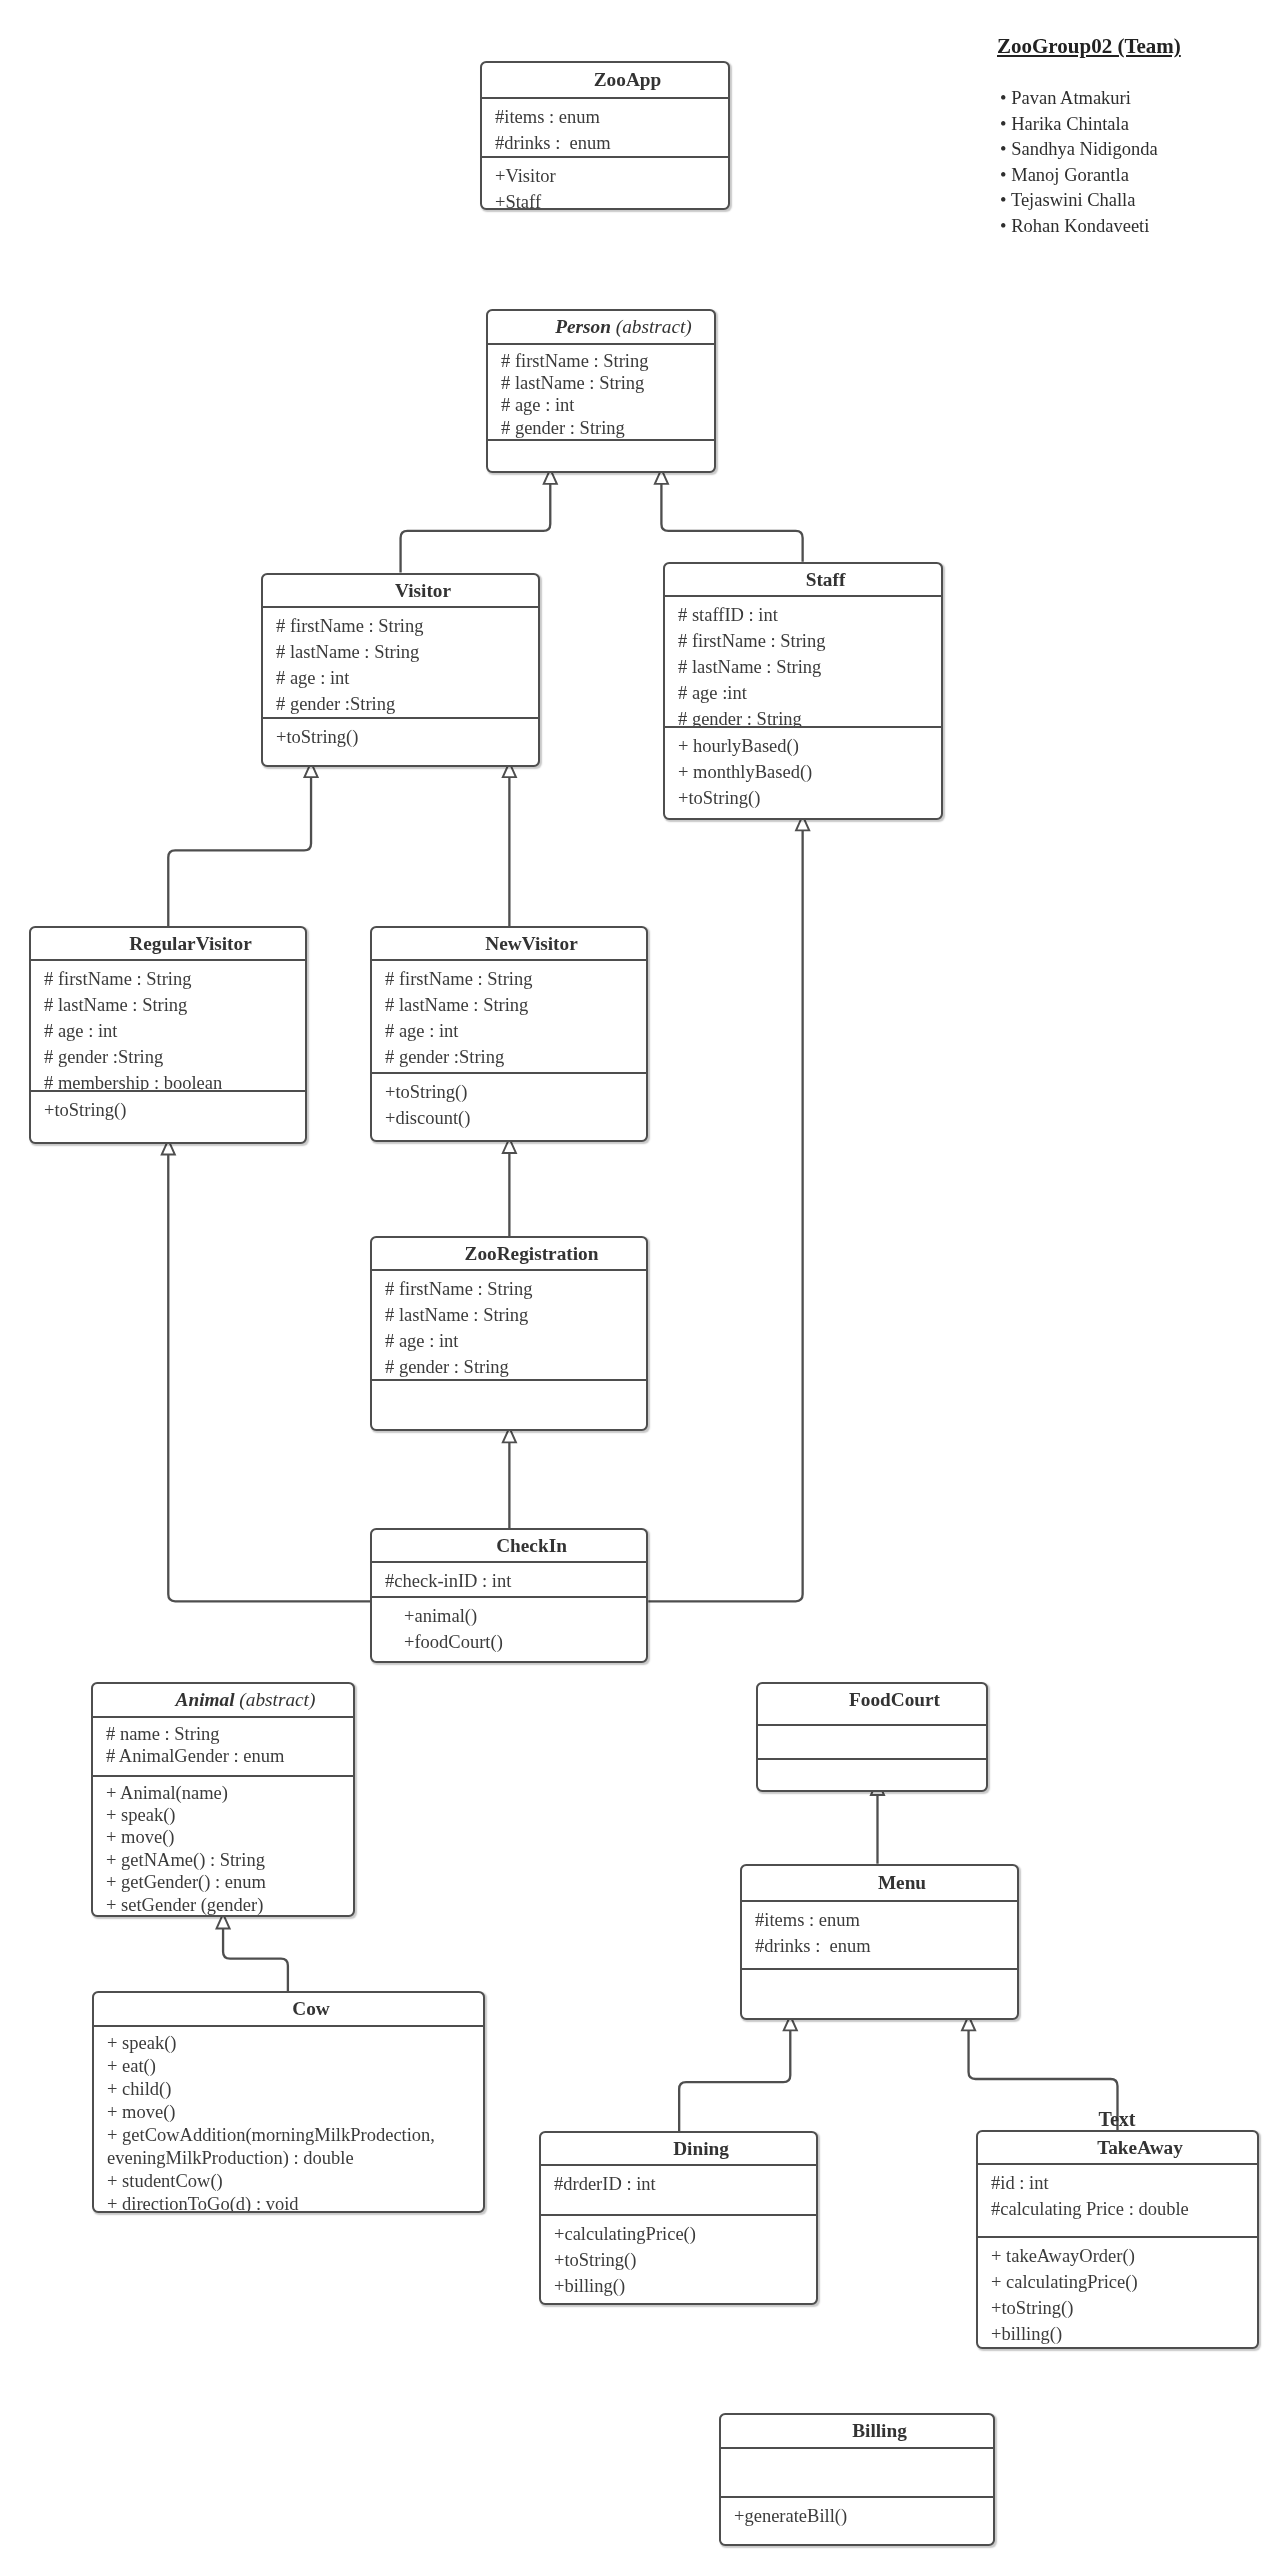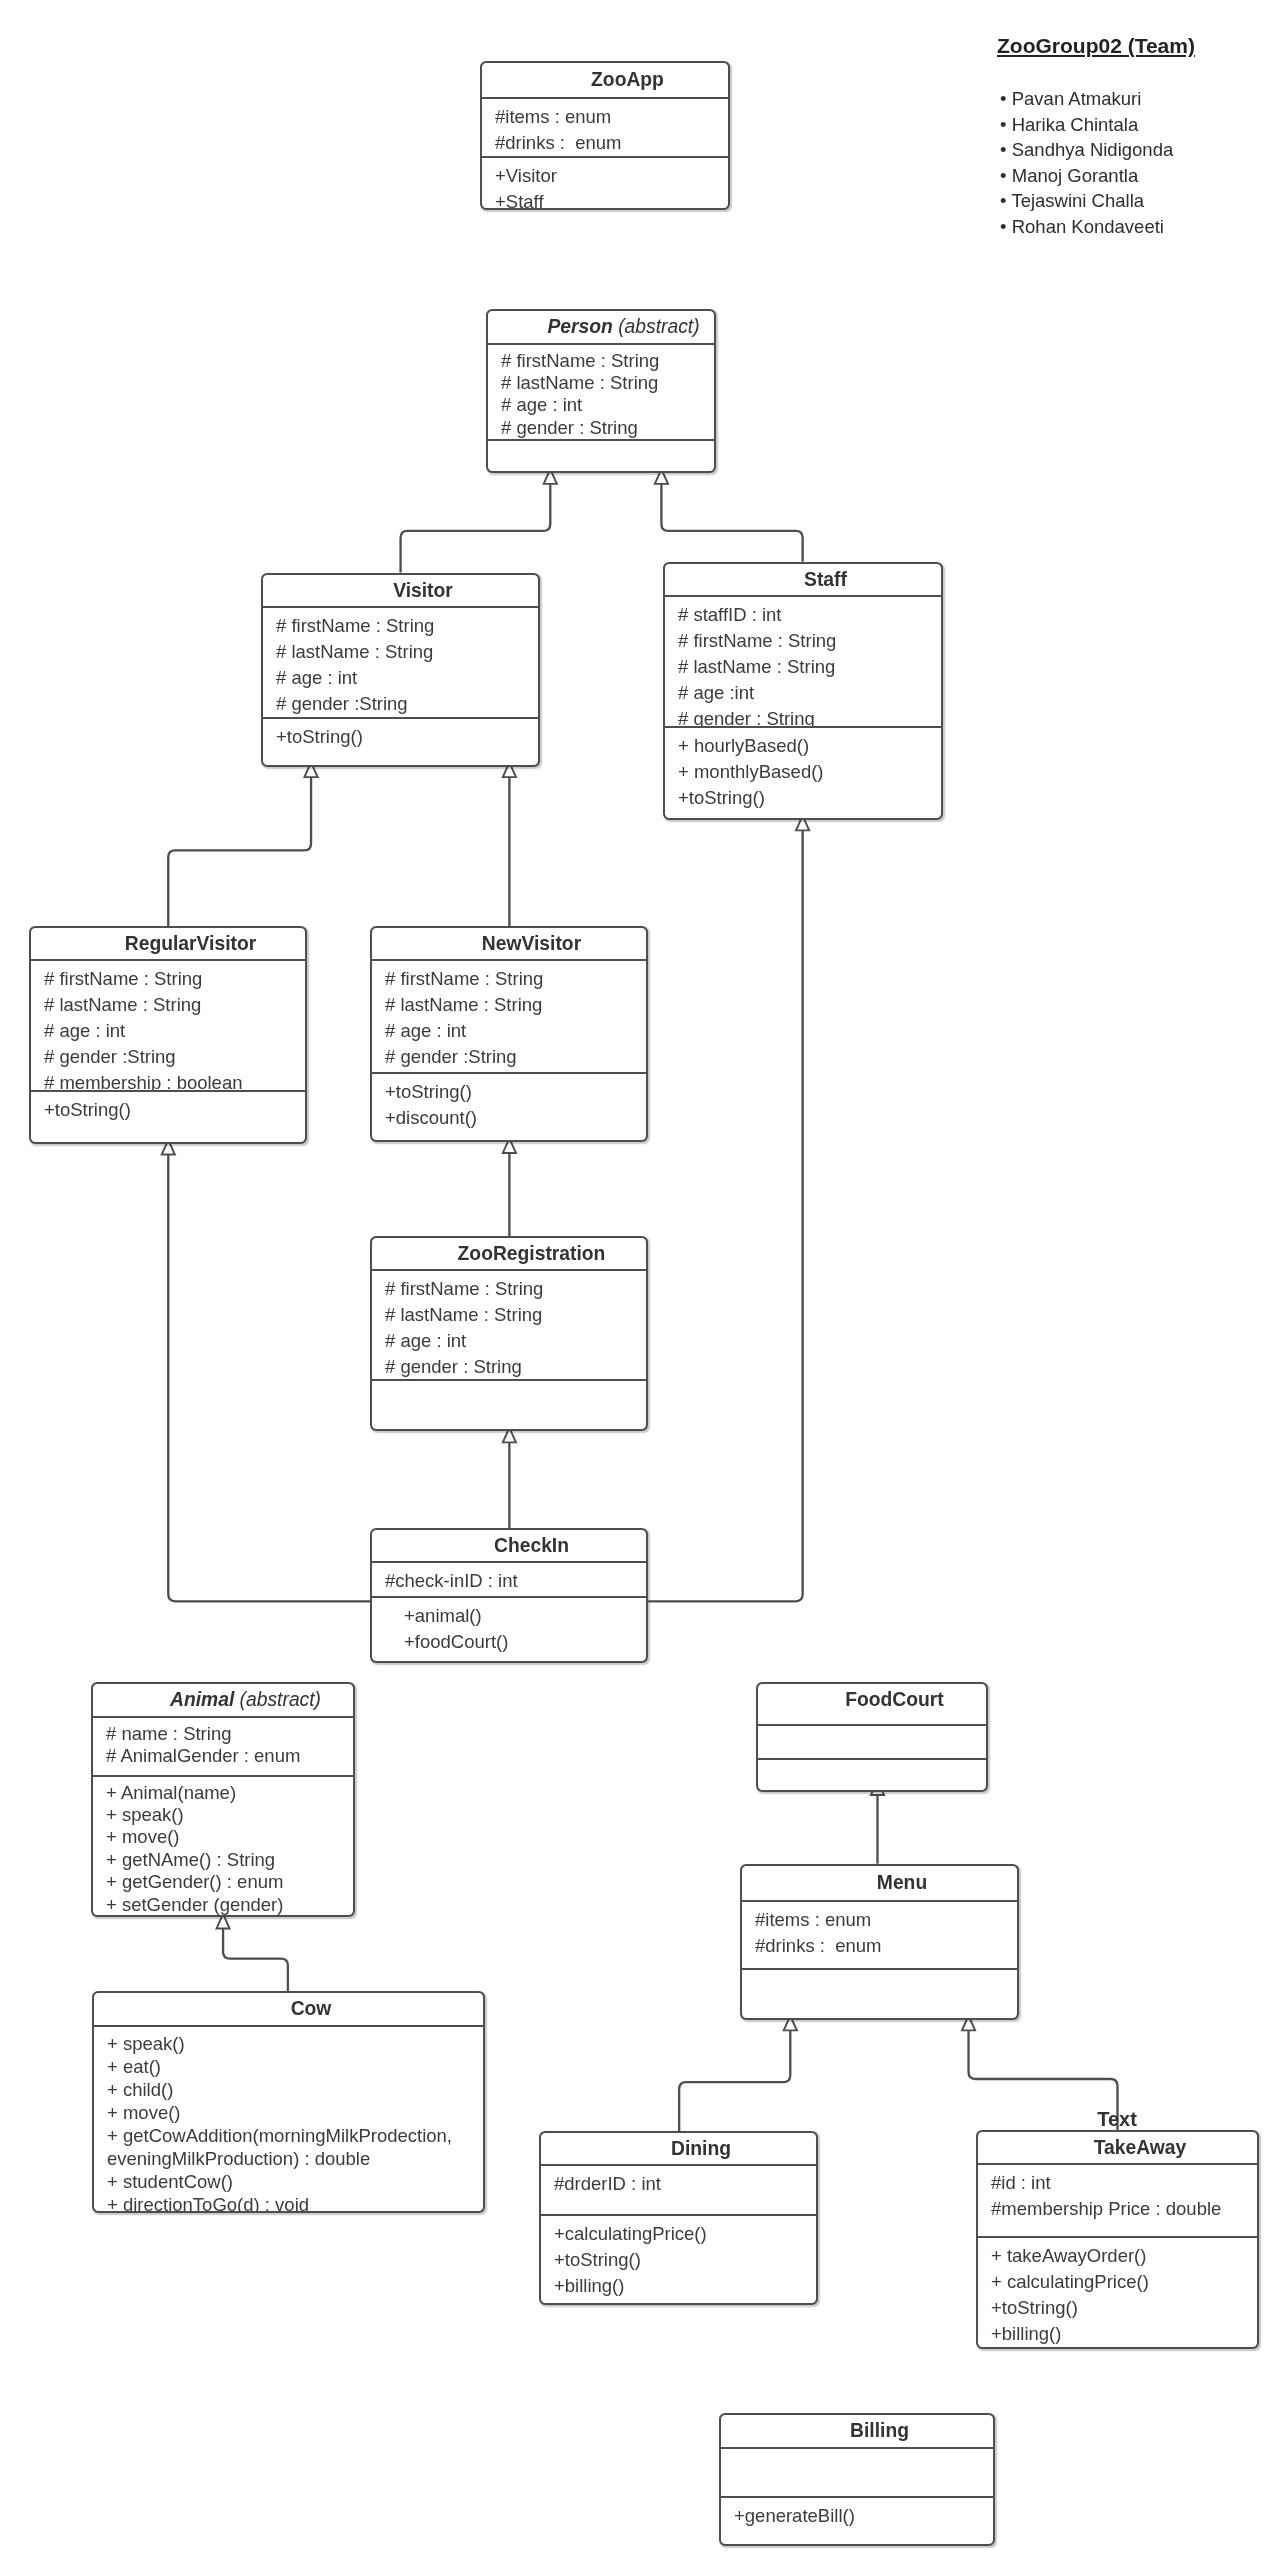--- a/index.html
+++ b/index.html
@@ -5,21 +5,21 @@
   :root{
     --line:#4e4e4e;
     --text:#3b3b3b;
     --bg:#ffffff;
   }
   html,body{margin:0;padding:0;background:var(--bg);}
   #canvas{
     position:relative;
     width:1285px;height:2576px;
     background:var(--bg);
-    font-family:Liberation Sans, sans-serif;
+    font-family:Liberation Serif, serif;
     color:var(--text);
     overflow:hidden;
   }
   #connector-layer{position:absolute;left:0;top:0;pointer-events:none;}
   .edge{fill:none;stroke:var(--line);stroke-width:3;}
   .arrowhead{fill:#ffffff;stroke:var(--line);stroke-width:2.5;stroke-linejoin:miter;}
 
   .uml-class{
     position:absolute;
     background:#ffffff;
@@ -282,21 +282,21 @@
       <div class="uml-comp methods" style="height: 89px;">
         <div class="uml-line">+calculatingPrice()</div>
         <div class="uml-line">+toString()</div>
         <div class="uml-line">+billing()</div>
       </div>
     </div>
     <div class="uml-class" style="left: 976px; top: 2130px; width: 283px;">
       <div class="uml-title" style="height: 31px; line-height: 31px;"><span class="cls-name">TakeAway</span></div>
       <div class="uml-comp attrs" style="height: 73px;">
         <div class="uml-line">#id : int</div>
-        <div class="uml-line">#membership Price : double</div>
+        <div class="uml-line">#calculating Price : double</div>
       </div>
       <div class="uml-comp methods" style="height: 111px;">
         <div class="uml-line">+ takeAwayOrder()</div>
         <div class="uml-line">+ calculatingPrice()</div>
         <div class="uml-line">+toString()</div>
         <div class="uml-line">+billing()</div>
       </div>
     </div>
     <div class="uml-class" style="left: 719px; top: 2413px; width: 276px;">
       <div class="uml-title" style="height: 32px; line-height: 32px;"><span class="cls-name">Billing</span></div>

